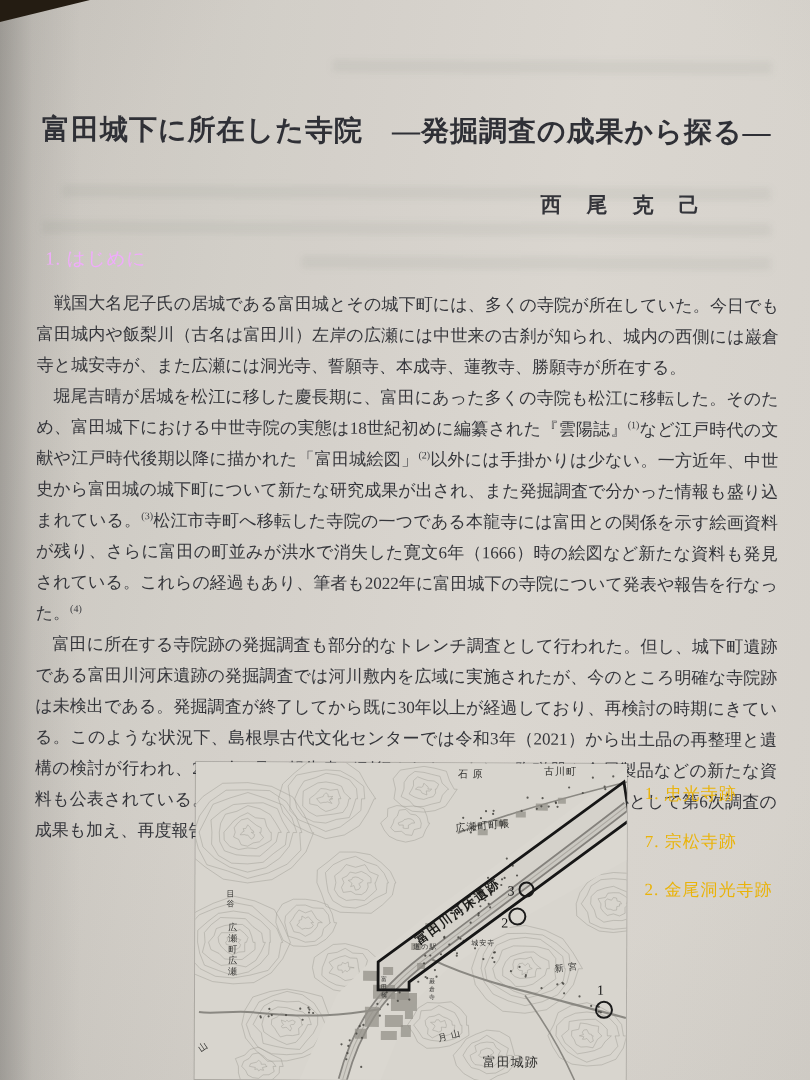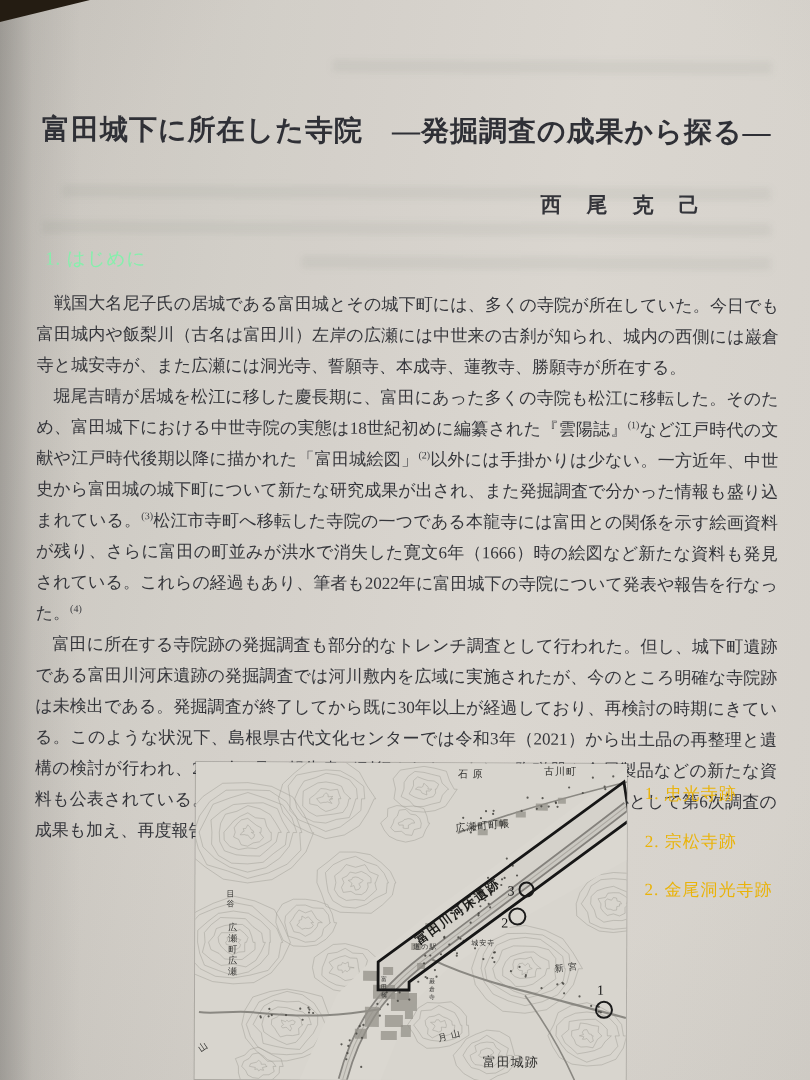--- a/index.html
+++ b/index.html
@@ -37,21 +37,21 @@
     position:absolute;top:112px;left:0;width:100%;
     text-align:center;font-size:28px;font-weight:700;letter-spacing:1px;
     color:#2f3036;white-space:nowrap;
   }
   .doc-author{
     position:absolute;top:190px;right:110px;
     font-size:21px;font-weight:700;color:#33343a;letter-spacing:2px;
   }
   .section-heading{
     position:absolute;top:247px;left:44px;
-    font-size:18.5px;color:#86efac;letter-spacing:1px;text-align:center;
+    font-size:18.5px;color:#f0abfc;letter-spacing:1px;text-align:center;
   }
   .body-text{
     position:absolute;top:289px;left:36px;width:742px;
     font-size:17px;line-height:31px;text-align:justify;color:#35363b;
   }
   .body-text p{margin:0;text-indent:1em;}
   .body-text sup{font-size:10px;line-height:0;letter-spacing:0;}
   .figure-map{
     position:absolute;left:197px;top:763px;width:431px;height:317px;
     background:#d8d5ce;
@@ -325,17 +325,17 @@
         <text x="312" y="132" font-size="14" fill="#151515" font-family="&quot;Liberation Serif&quot;,serif">3</text>
         <circle cx="322" cy="153" r="8" fill="none" stroke="#1a1a1a" stroke-width="2"></circle>
         <text x="306" y="164" font-size="14" fill="#151515" font-family="&quot;Liberation Serif&quot;,serif">2</text>
         <circle cx="409" cy="246" r="8" fill="none" stroke="#1a1a1a" stroke-width="2"></circle>
         <text x="402" y="231" font-size="14" fill="#151515" font-family="&quot;Liberation Serif&quot;,serif">1</text>
       </svg>
   </div>
 
   <div class="map-legend">
       <div class="legend-item">1. 忠光寺跡</div>
-      <div class="legend-item">2. 宗松寺跡</div>
+      <div class="legend-item">7. 宗松寺跡</div>
       <div class="legend-item">2. 金尾洞光寺跡</div>
     </div>
 
 </div>
 
 </body></html>

